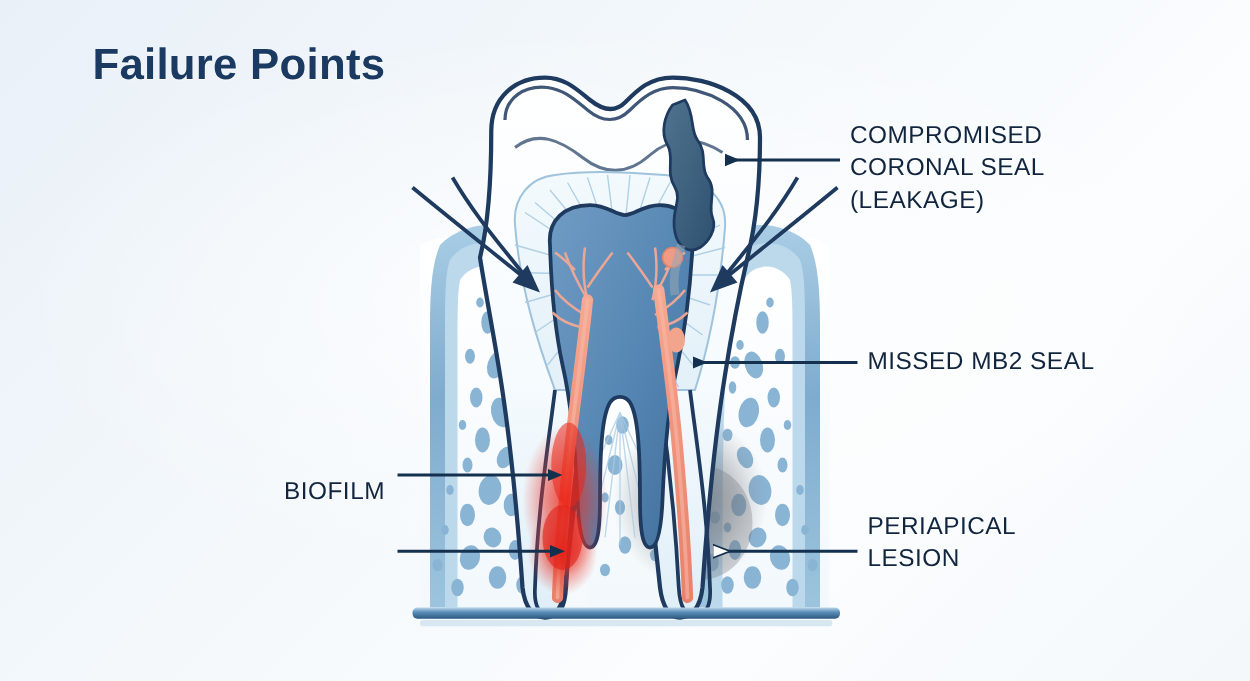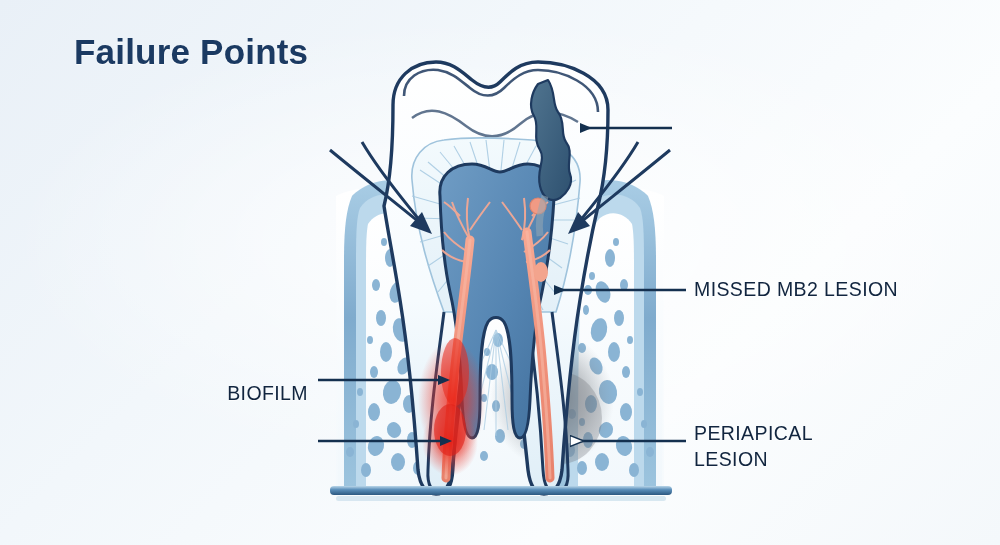--- a/index.html
+++ b/index.html
@@ -47,21 +47,21 @@
     letter-spacing: 0.4px;
     z-index: 12;
     text-shadow: 0 1px 1px rgba(255,255,255,0.75);
     white-space: pre-line;
   }
   .label.right { text-align: left; }
   .label.left  { text-align: right; }
 
   #lbl-coronal   { left: 680px; top: 95px;  }
   #lbl-mb2       { left: 694px; top: 276px; }
-  #lbl-periapical{ left: 694px; top: 420px; }
+  #lbl-periapical{ left: 694px; top: 408px; }
   #lbl-biofilm   { left: 128px; top: 380px; width: 180px; }
   #lbl-bacteria  { left: 108px; top: 424px; width: 200px; }
 
   svg.art {
     position: absolute;
     left: 0; top: 0;
     width: 1000px;
     height: 545px;
     z-index: 5;
   }
@@ -455,22 +455,25 @@
 
     <g>
       <line x1="318" y1="380" x2="440" y2="380" stroke="#14304f" stroke-width="2.4" marker-end="url(#mSolidR)"></line>
     </g>
 
     <g>
       <line x1="318" y1="441" x2="442" y2="441" stroke="#14304f" stroke-width="2.4" marker-end="url(#mSolidR)"></line>
     </g>
   </svg>
 
-
-  <div class="label right" id="lbl-mb2">MISSED MB2 LESION</div>
+  <div class="label right" id="lbl-coronal">COMPROMISED
+CORONAL SEAL
+(LEAKAGE)</div>
+
+  <div class="label right" id="lbl-mb2">MISSED MB2 SEAL</div>
 
   <div class="label right" id="lbl-periapical">PERIAPICAL
 LESION</div>
 
   <div class="label left" id="lbl-biofilm">BIOFILM</div>
 
 
 </div>
 
 </body></html>

